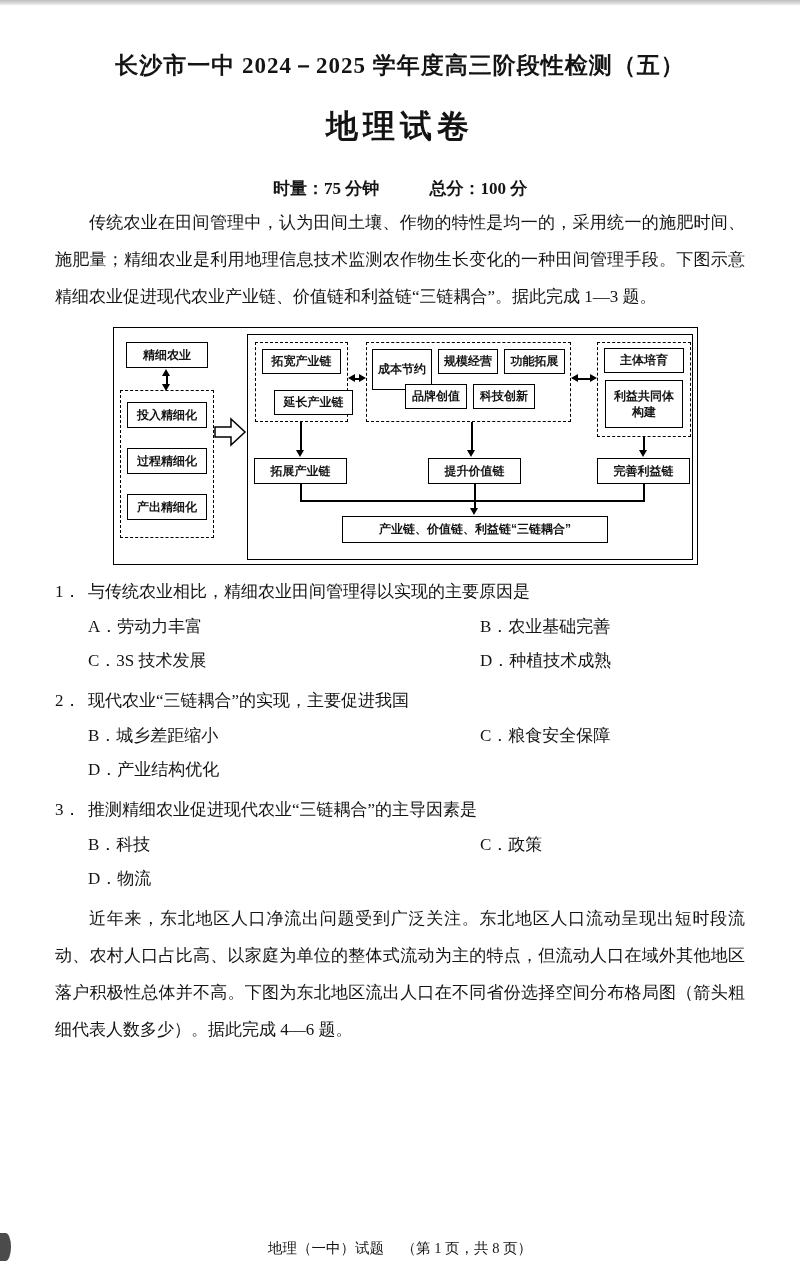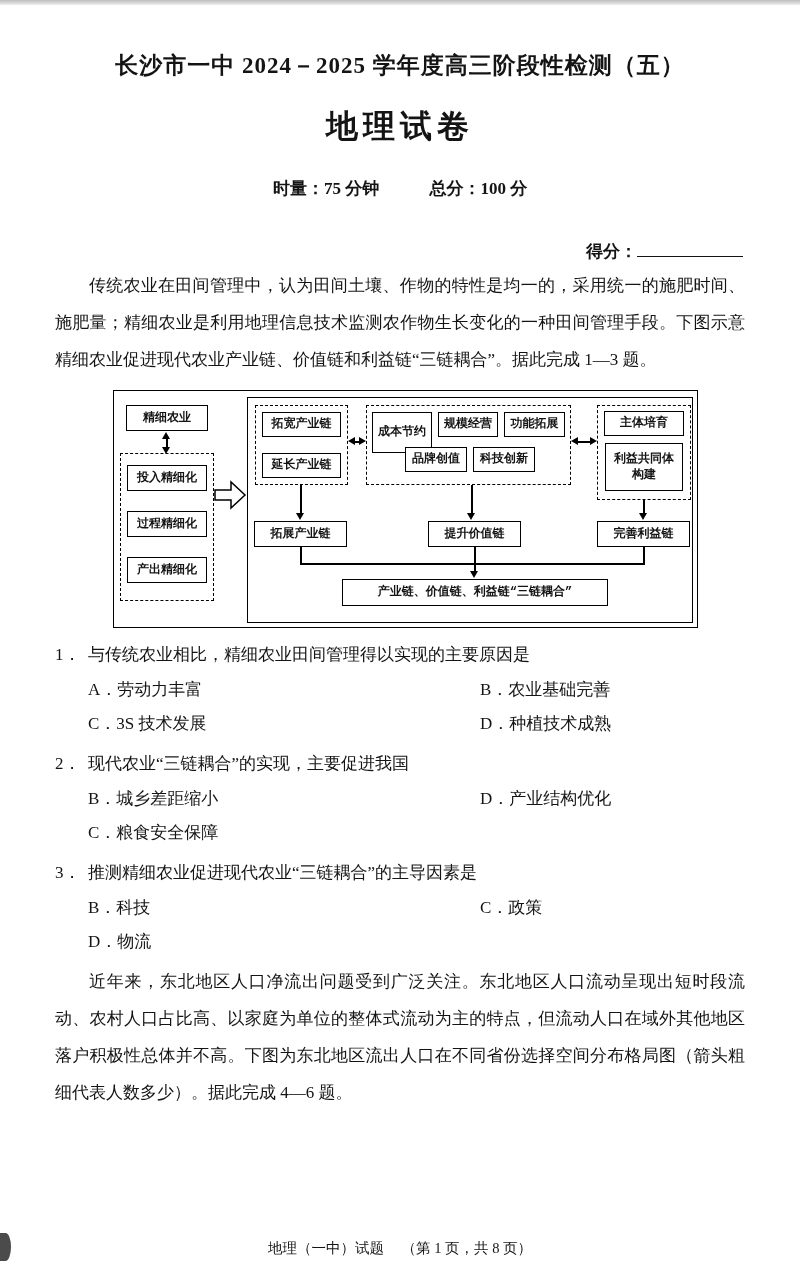--- a/index.html
+++ b/index.html
@@ -16,21 +16,21 @@
   .meta { text-align:center; font-size:17px; font-weight:bold; margin-top:28px; }
   .meta span + span { margin-left:46px; }
   .score-row { text-align:right; font-size:17px; font-weight:bold; margin-top:40px; padding-right:2px; }
   .score-line { display:inline-block; width:106px; border-bottom:1.5px solid #141414; height:14px; }
 
   .section-heading { margin-top:32px; font-size:17.5px; font-weight:bold; line-height:38px; text-align:justify; }
   .passage { font-size:17px; line-height:37px; text-align:justify; text-indent:2em; margin-top:4px; }
 
   
   .diagram { position:relative; width:585px; height:238px; margin:12px 0 8px 58px;
-    border:1.5px solid #000; font-family:Liberation Mono, monospace; }
+    border:1.5px solid #000; font-family:Liberation Sans, sans-serif; }
   .abs { position:absolute; }
   .dbox { position:absolute; border:1.5px solid #000; background:#fff; display:flex;
     align-items:center; justify-content:center; text-align:center;
     font-weight:bold; font-size:12px; line-height:1.35; padding:0 2px; }
   .dashed { position:absolute; border:1.5px dashed #000; }
   .frame { position:absolute; border:1.5px solid #000; }
   .vline { position:absolute; width:1.5px; background:#000; }
   .hline { position:absolute; height:1.5px; background:#000; }
   .tri-d { position:absolute; width:0; height:0; border-left:4.5px solid transparent;
     border-right:4.5px solid transparent; border-top:7px solid #000; }
@@ -60,23 +60,20 @@
   <div class="photo-top-edge"></div>
 
   <h1 class="title">长沙市一中 2024－2025 学年度高三阶段性检测（五）</h1>
   <h2 class="subtitle">地理试卷</h2>
 
   <div class="meta">
     <span>时量：75 分钟</span>
     <span>总分：100 分</span>
   </div>
 
-  <div class="score-row">
-    <span>得分：</span><span class="score-line"></span>
-  </div>
 
 
   <p class="passage">传统农业在田间管理中，认为田间土壤、作物的特性是均一的，采用统一的施肥时间、施肥量；精细农业是利用地理信息技术监测农作物生长变化的一种田间管理手段。下图示意精细农业促进现代农业产业链、价值链和利益链“三链耦合”。据此完成 1—3 题。</p>
 
   <div class="diagram">
 
     <div class="dbox" style="left:12px;top:14px;width:82px;height:26px">精细农业</div>
     <div class="tri-u" style="left:48px;top:41px"></div>
     <div class="vline" style="left:52px;top:47px;height:10px"></div>
     <div class="tri-d" style="left:48px;top:56px"></div>
@@ -87,21 +84,21 @@
     <div class="dbox" style="left:13px;top:166px;width:80px;height:26px">产出精细化</div>
 
     <svg class="abs" style="left:100px;top:88px" width="33" height="32">
       <path d="M1 11 H17 V3 L31 16 L17 29 V21 H1 Z" fill="#ffffff" stroke="#000000" stroke-width="1.5"></path>
     </svg>
 
     <div class="frame" style="left:133px;top:6px;width:446px;height:226px"></div>
 
     <div class="dashed" style="left:141px;top:14px;width:93px;height:80px"></div>
     <div class="dbox" style="left:148px;top:21px;width:79px;height:25px">拓宽产业链</div>
-    <div class="dbox" style="left:148px;top:62px;width:79px;height:25px">延长产业链</div>
+    <div class="dbox" style="left:160px;top:62px;width:79px;height:25px">延长产业链</div>
 
     <div class="tri-l" style="left:234px;top:46px"></div>
     <div class="hline" style="left:240px;top:50px;width:7px"></div>
     <div class="tri-r" style="left:245px;top:46px"></div>
 
     <div class="dashed" style="left:252px;top:14px;width:205px;height:80px"></div>
     <div class="dbox" style="left:258px;top:21px;width:60px;height:41px">成本节约</div>
     <div class="dbox" style="left:324px;top:21px;width:60px;height:25px">规模经营</div>
     <div class="dbox" style="left:390px;top:21px;width:61px;height:25px">功能拓展</div>
     <div class="dbox" style="left:291px;top:56px;width:62px;height:25px">品牌创值</div>
@@ -149,22 +146,22 @@
     </div>
   </div>
 
   <div class="question">
     <div class="q-stem">
       <span class="q-num">2．</span>
       <span>现代农业“三链耦合”的实现，主要促进我国</span>
     </div>
     <div class="options">
       <span class="opt">B．城乡差距缩小</span>
+      <span class="opt">C．粮食安全保障</span>
       <span class="opt">D．产业结构优化</span>
-      <span class="opt">C．粮食安全保障</span>
     </div>
   </div>
 
   <div class="question">
     <div class="q-stem">
       <span class="q-num">3．</span>
       <span>推测精细农业促进现代农业“三链耦合”的主导因素是</span>
     </div>
     <div class="options">
       <span class="opt">B．科技</span>

